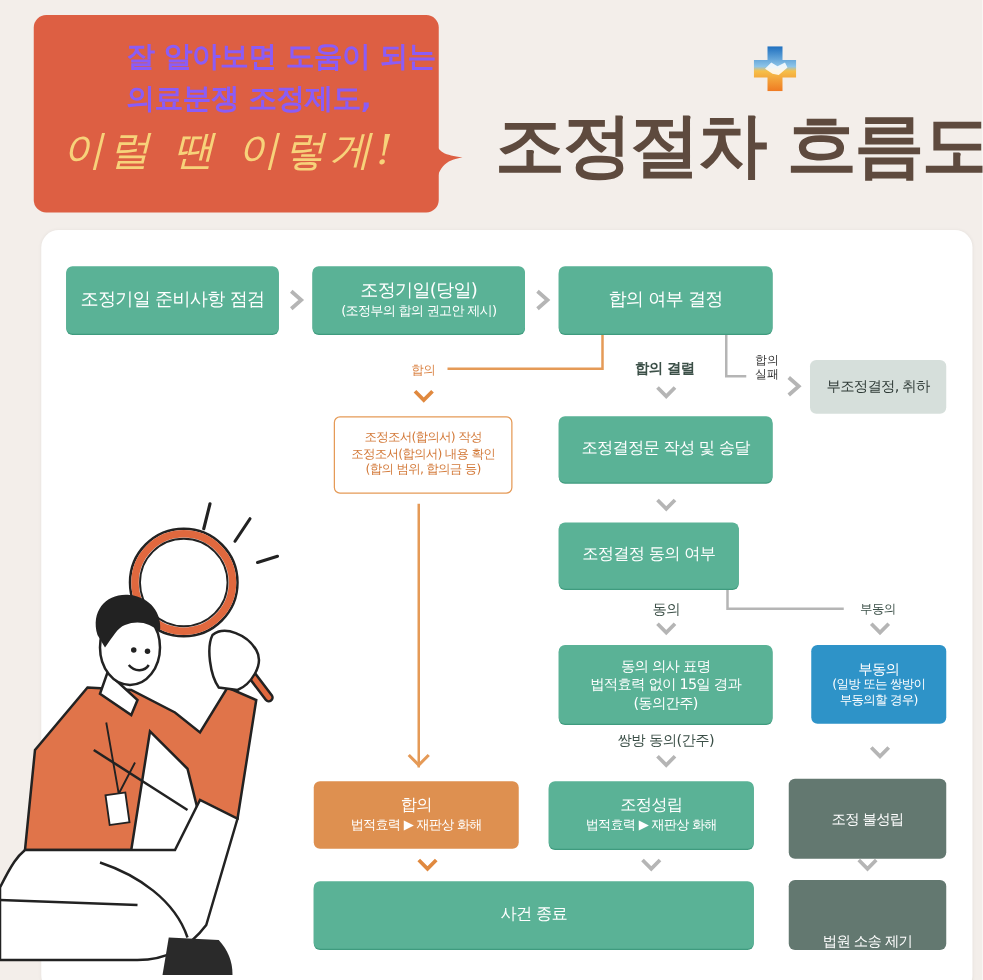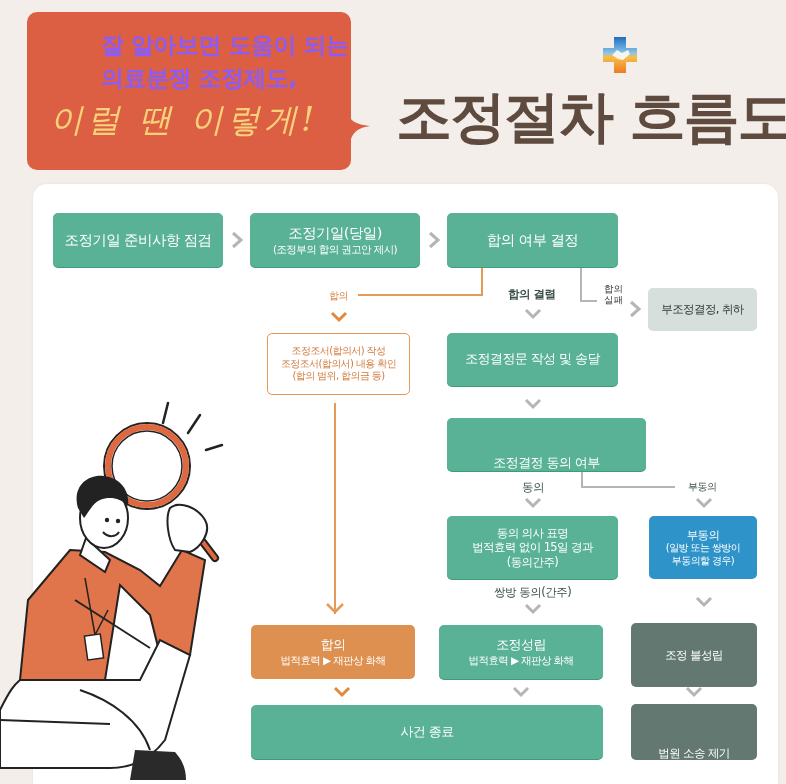--- a/index.html
+++ b/index.html
@@ -164,21 +164,21 @@
   <span class="t10">(합의 범위, 합의금 등)</span>
 </div>
 
 <div class="abs box green" style="left:447px;top:333px;width:171px;height:53px;">
   <span class="t14">조정결정문 작성 및 송달</span>
 </div>
 <svg class="abs chev" style="left:523px;top:398px;" viewBox="0 0 20 12">
     <polyline points="3,2 10,9 17,2" fill="none" stroke="#B5B5B5" stroke-width="3"></polyline>
   </svg>
 
-<div class="abs box green" style="left:447px;top:418px;width:199px;height:53px;justify-content:flex-end;">
+<div class="abs box green" style="left:447px;top:418px;width:144px;height:53px;">
   <span class="t14">조정결정 동의 여부</span>
 </div>
 
 <div class="abs label" style="left:522px;top:480px;">동의</div>
 <svg class="abs chev" style="left:523px;top:497px;" viewBox="0 0 20 12">
     <polyline points="3,2 10,9 17,2" fill="none" stroke="#B5B5B5" stroke-width="3"></polyline>
   </svg>
 
 <div class="abs label" style="left:688px;top:480px;font-size:10px;">부동의</div>
 <svg class="abs chev" style="left:694px;top:497px;" viewBox="0 0 20 12">

